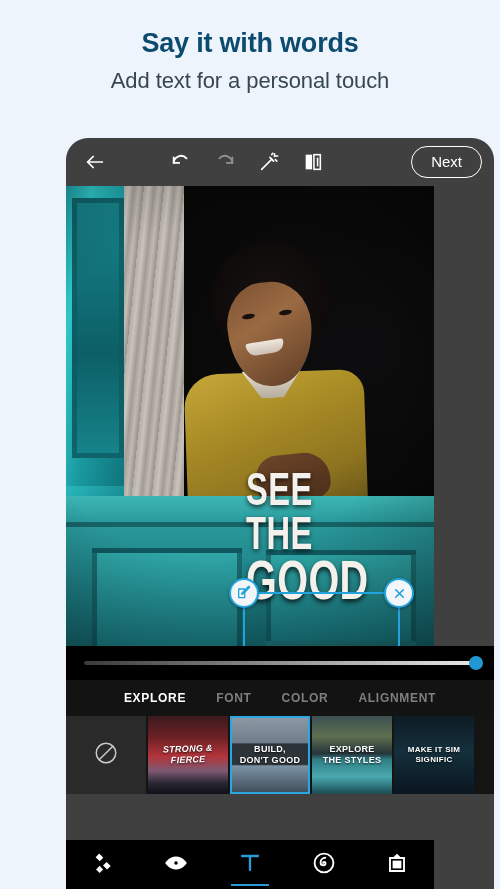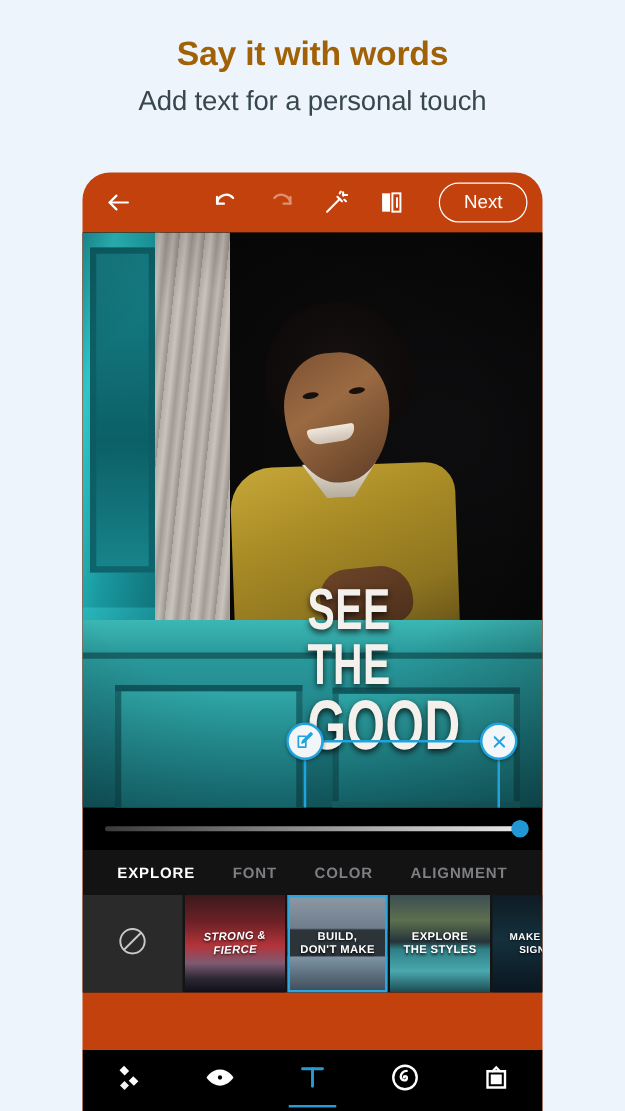--- a/index.html
+++ b/index.html
@@ -7,32 +7,32 @@
   body {
     background:#edf4fc;
     font-family:"Liberation Sans", sans-serif;
     overflow:hidden;
     position:relative;
   }
 
   
   .promo { width:500px; padding-top:28px; text-align:center; }
   .promo-title {
-    font-size:27px; font-weight:bold; color:#a16207;
+    font-size:27px; font-weight:bold; color:#0c4a6e;
     letter-spacing:-0.2px; line-height:1.15;
   }
   .promo-sub {
     font-size:22px; color:#38474f; margin-top:9px; letter-spacing:-0.1px;
   }
 
   
   .phone {
     position:absolute; left:66px; top:138px;
-    width:368px; height:751px;
-    background:#c2410c;
+    width:428px; height:751px;
+    background:#404040;
     border-radius:22px 22px 0 0;
     overflow:hidden;
   }
 
   
   .toolbar {
     height:48px; display:flex; align-items:center;
     padding:0 12px; position:relative;
   }
   .tb-icon {
@@ -358,21 +358,21 @@
     </div>
     <div class="thumb t-strong">
       <div class="thumb-label">
           <div>STRONG &amp;</div>
           <div>FIERCE</div>
         </div>
     </div>
     <div class="thumb t-build sel">
       <div class="thumb-label">
           <div>BUILD,</div>
-          <div>DON'T MAKE</div>
+          <div>DON'T GOOD</div>
         </div>
     </div>
     <div class="thumb t-explore">
       <div class="thumb-label">
           <div>EXPLORE</div>
           <div>THE STYLES</div>
         </div>
     </div>
     <div class="thumb t-make">
       <div class="thumb-label">

